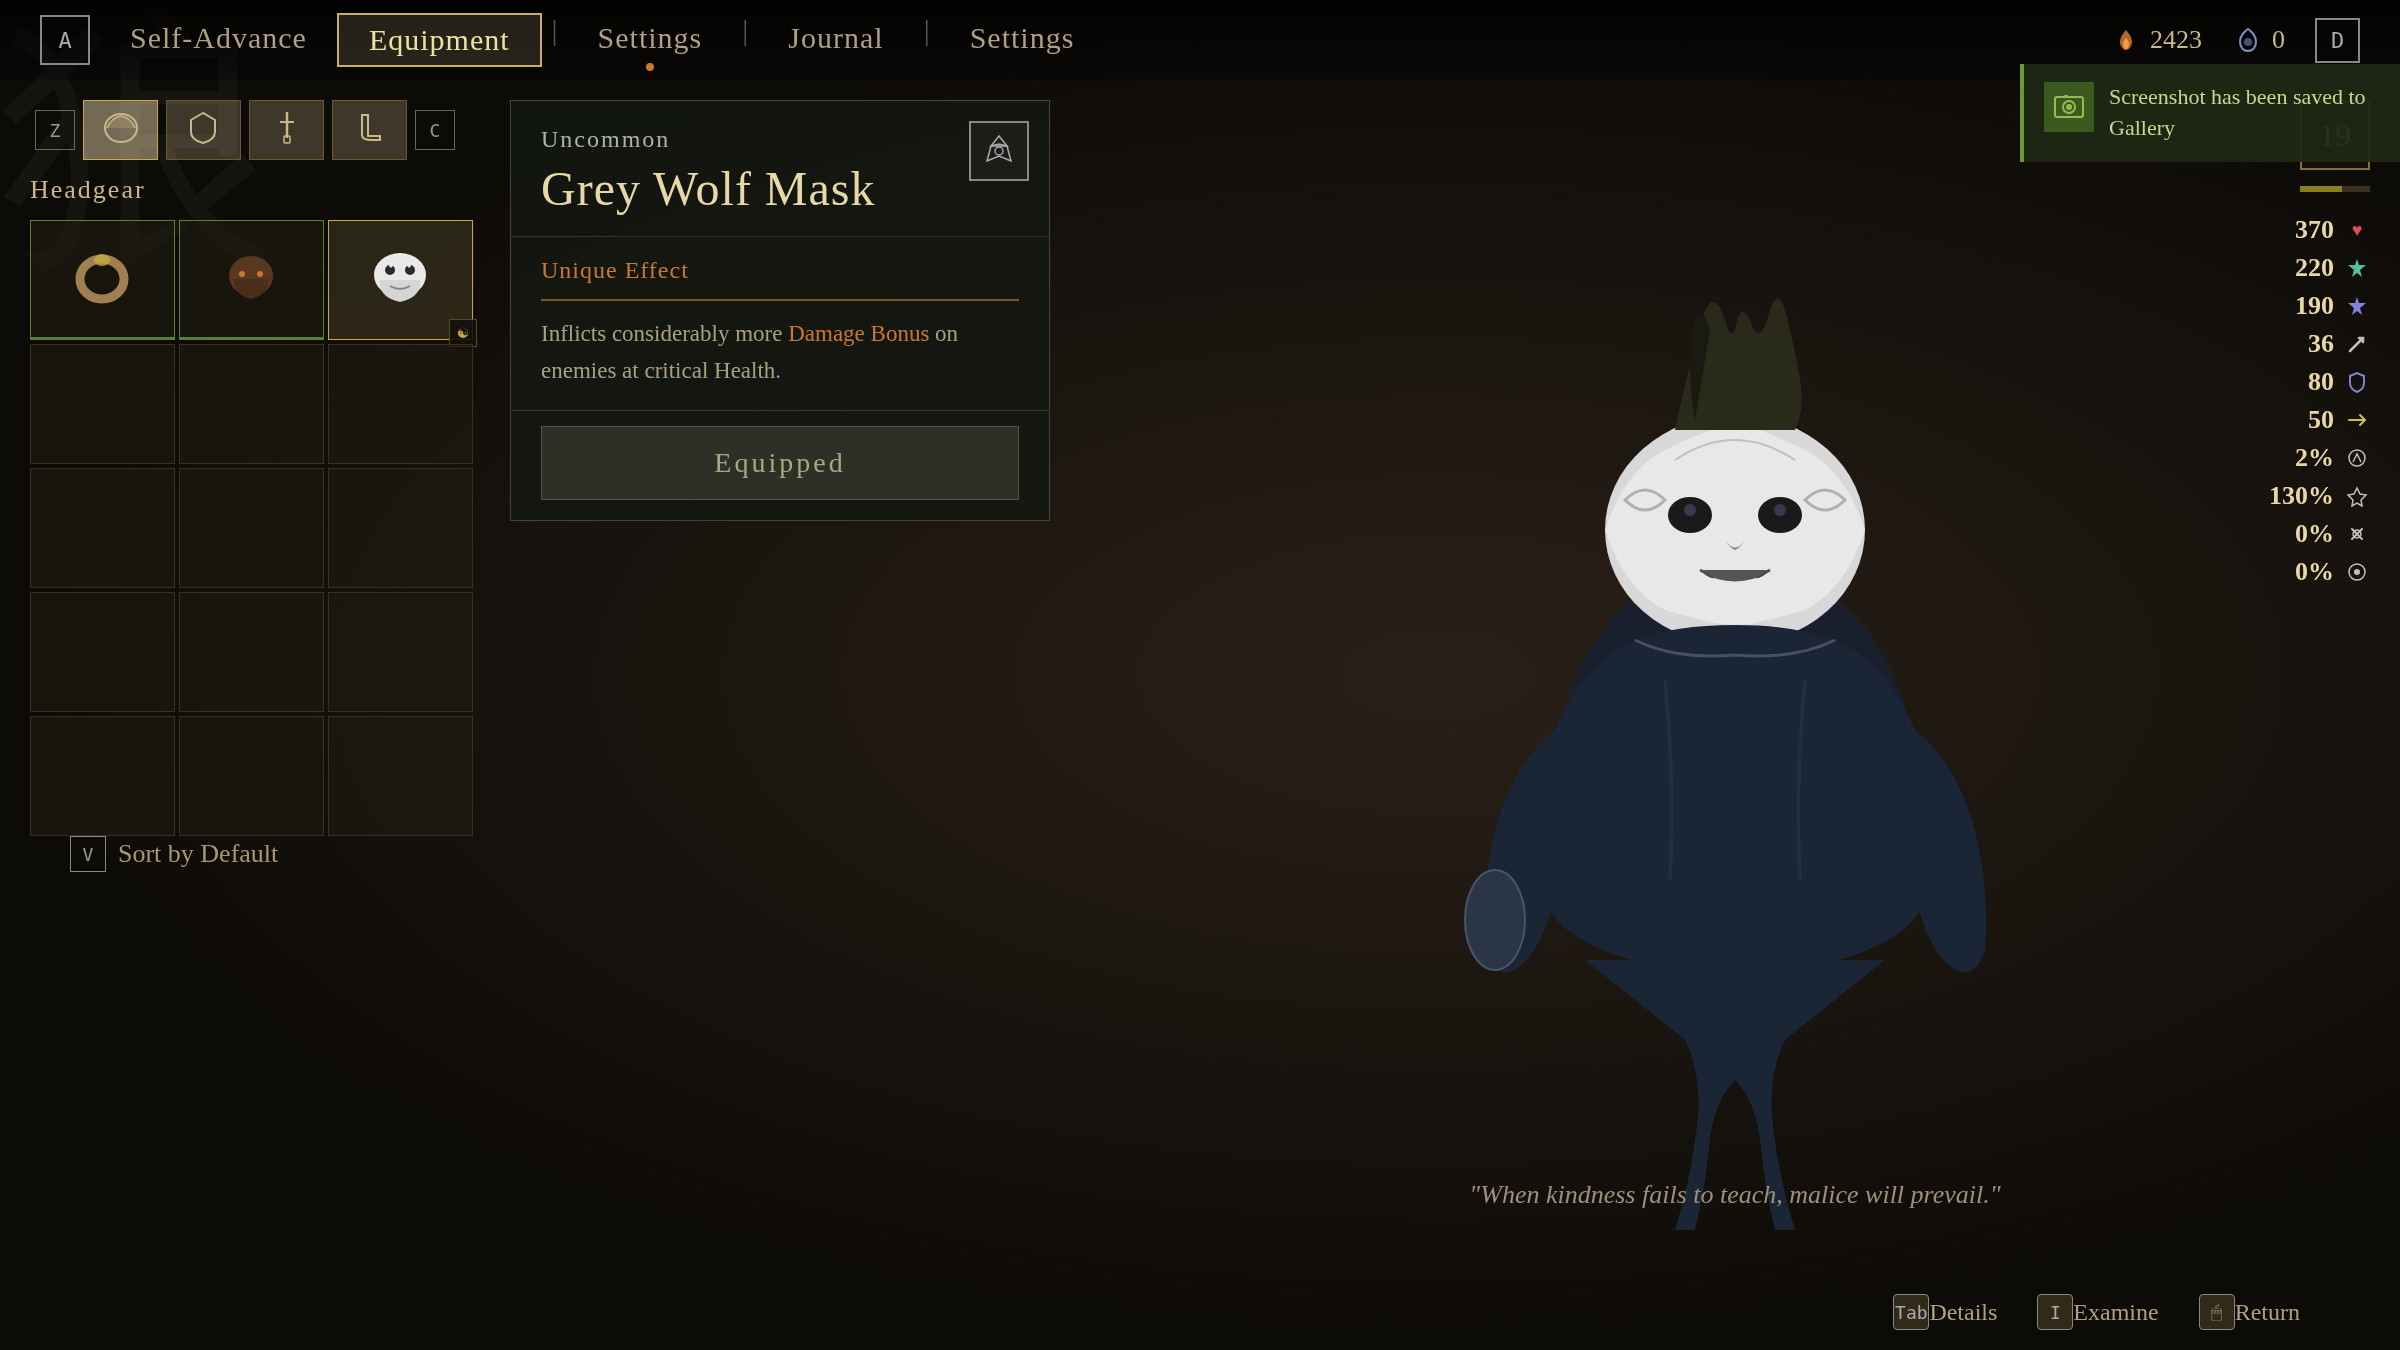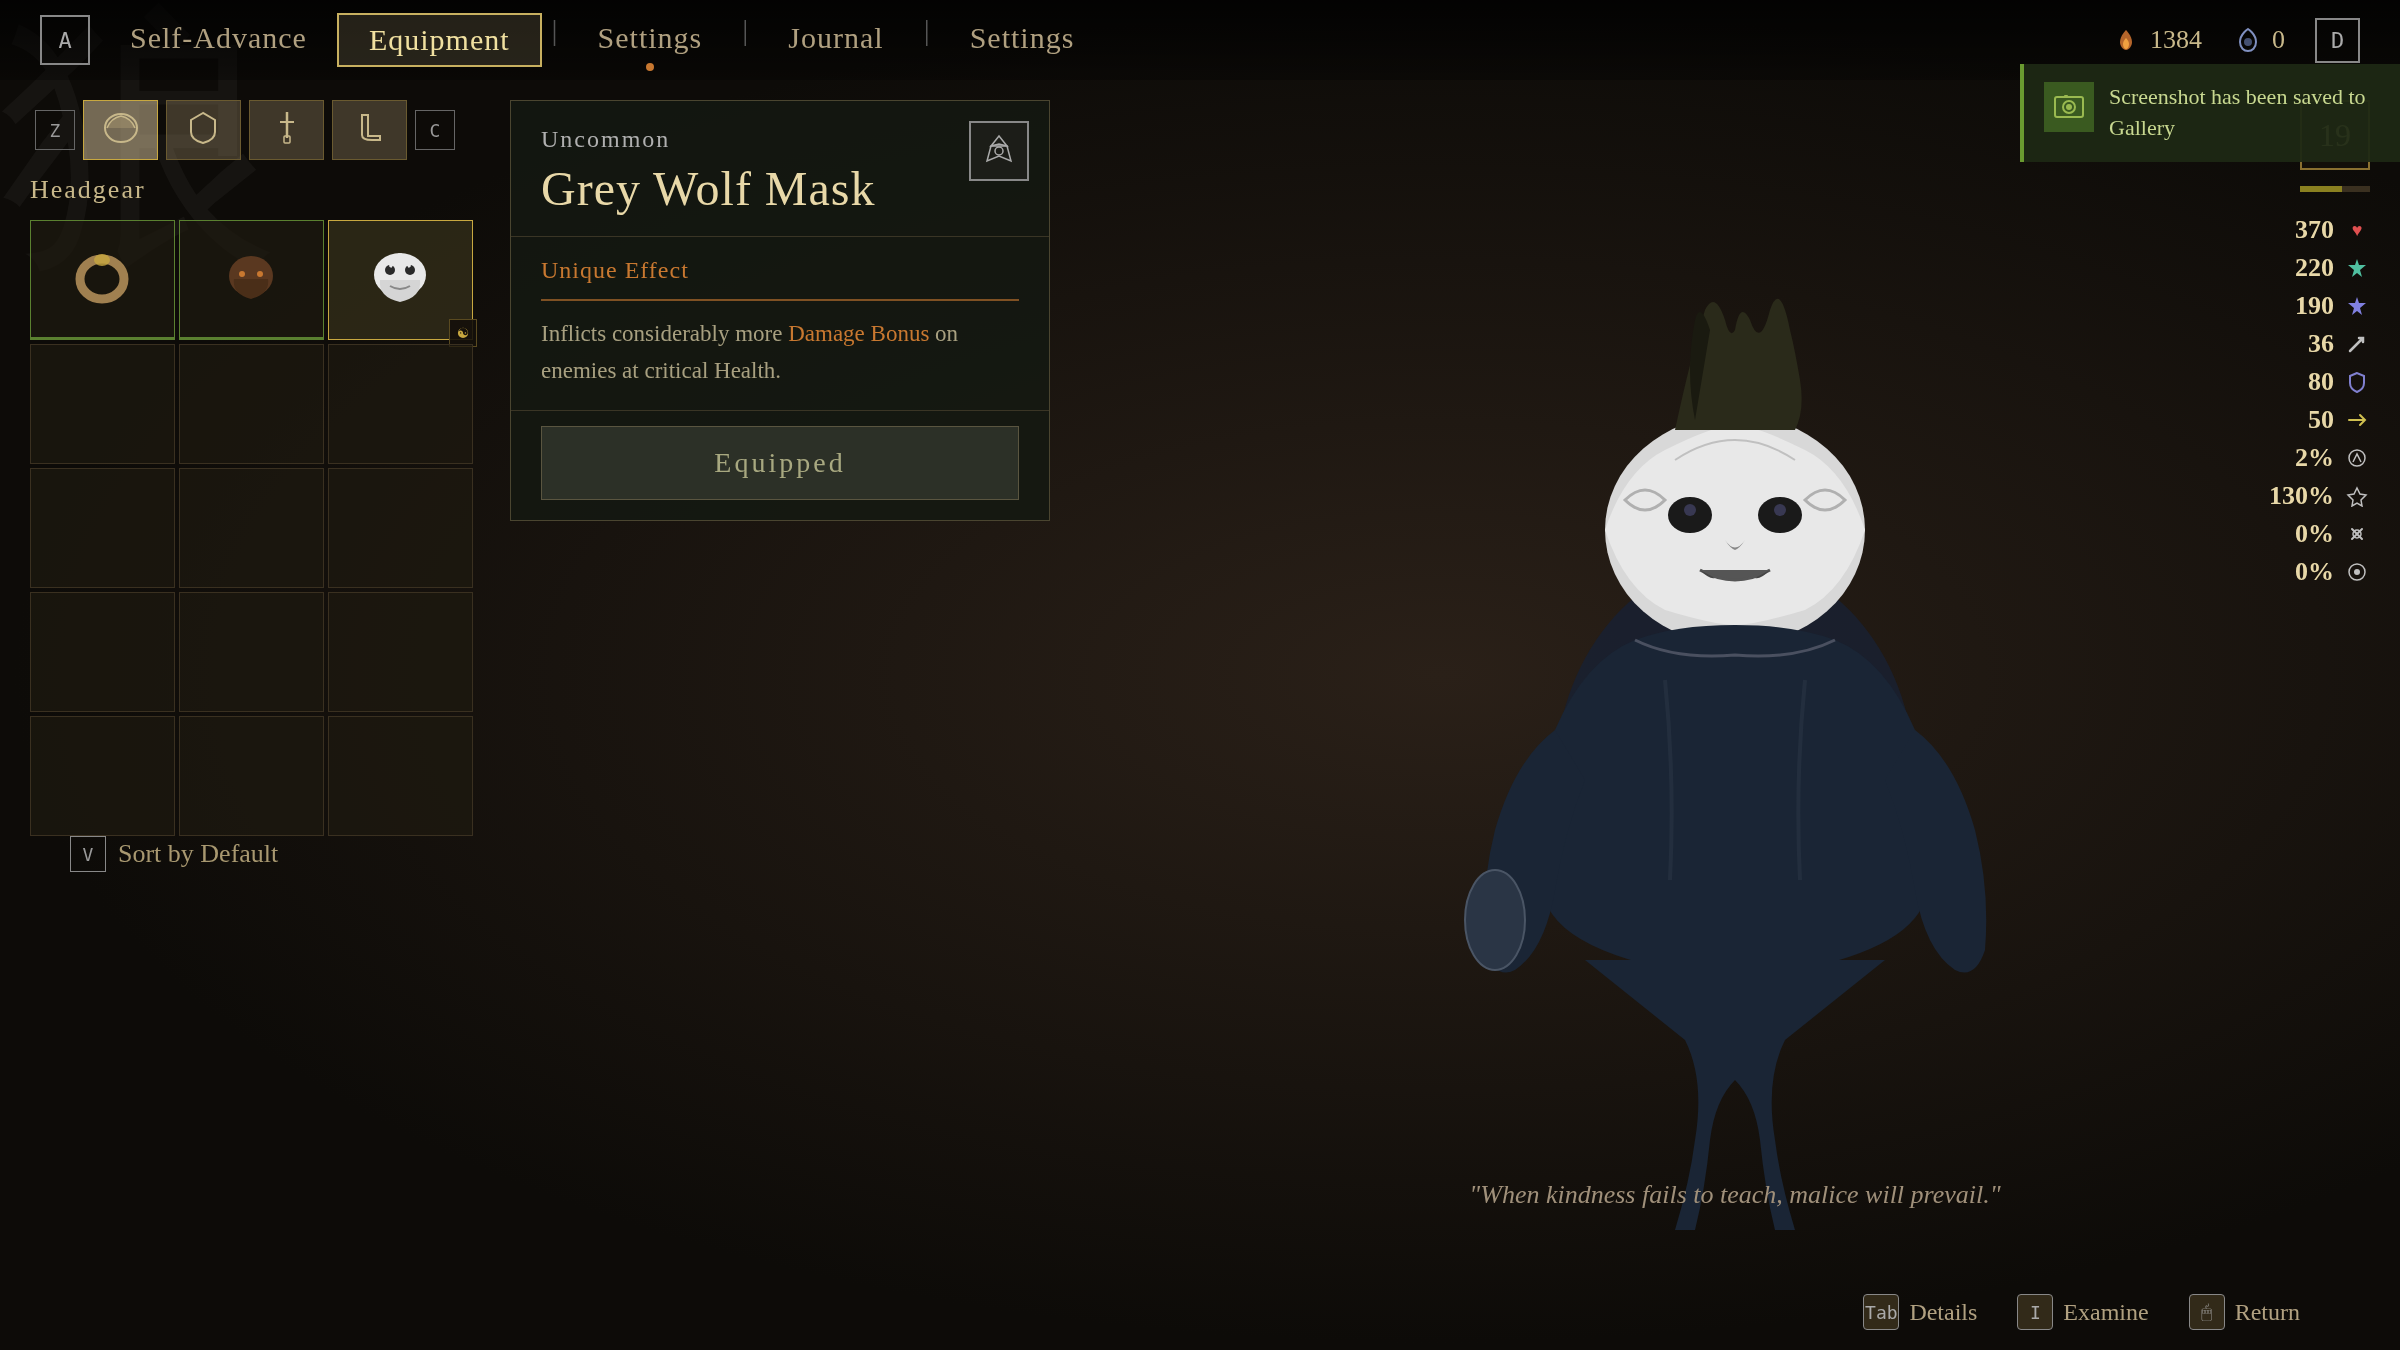--- a/index.html
+++ b/index.html
@@ -509,21 +509,20 @@
       bottom: 20px;
       right: 100px;
       display: flex;
       gap: 40px;
       align-items: center;
     }
 
     .action-btn {
       display: flex;
       align-items: center;
-      gap: 10px;
       font-size: 24px;
       color: #b0a080;
     }
 
     .action-key {
       width: 36px;
       height: 36px;
       background: rgba(60,50,30,0.8);
       border: 1px solid #888;
       border-radius: 4px;
@@ -610,21 +609,21 @@
     </div>
   </div>
   <div class="nav-right">
     <div class="nav-stat">
       <div class="nav-stat-icon">
         <svg width="28" height="28" viewBox="0 0 28 28">
           <path d="M14 4 C14 4 20 10 20 16 C20 20 17 24 14 24 C11 24 8 20 8 16 C8 10 14 4 14 4Z" fill="#c87030" opacity="0.9"></path>
           <path d="M14 12 C14 12 17 15 17 18 C17 21 15.5 23 14 23 C12.5 23 11 21 11 18 C11 15 14 12 14 12Z" fill="#f0a040"></path>
         </svg>
       </div>
-      <span>1384</span>
+      <span>2423</span>
     </div>
     <div class="nav-stat">
       <div class="nav-stat-icon">
         <svg width="28" height="28" viewBox="0 0 28 28">
           <path d="M14 3 C14 3 22 8 22 16 C22 22 18 25 14 25 C10 25 6 22 6 16 C6 8 14 3 14 3Z" fill="none" stroke="#8090c0" stroke-width="2"></path>
           <circle cx="14" cy="16" r="4" fill="#6070a0" opacity="0.7"></circle>
         </svg>
       </div>
       <span>0</span>
     </div>

